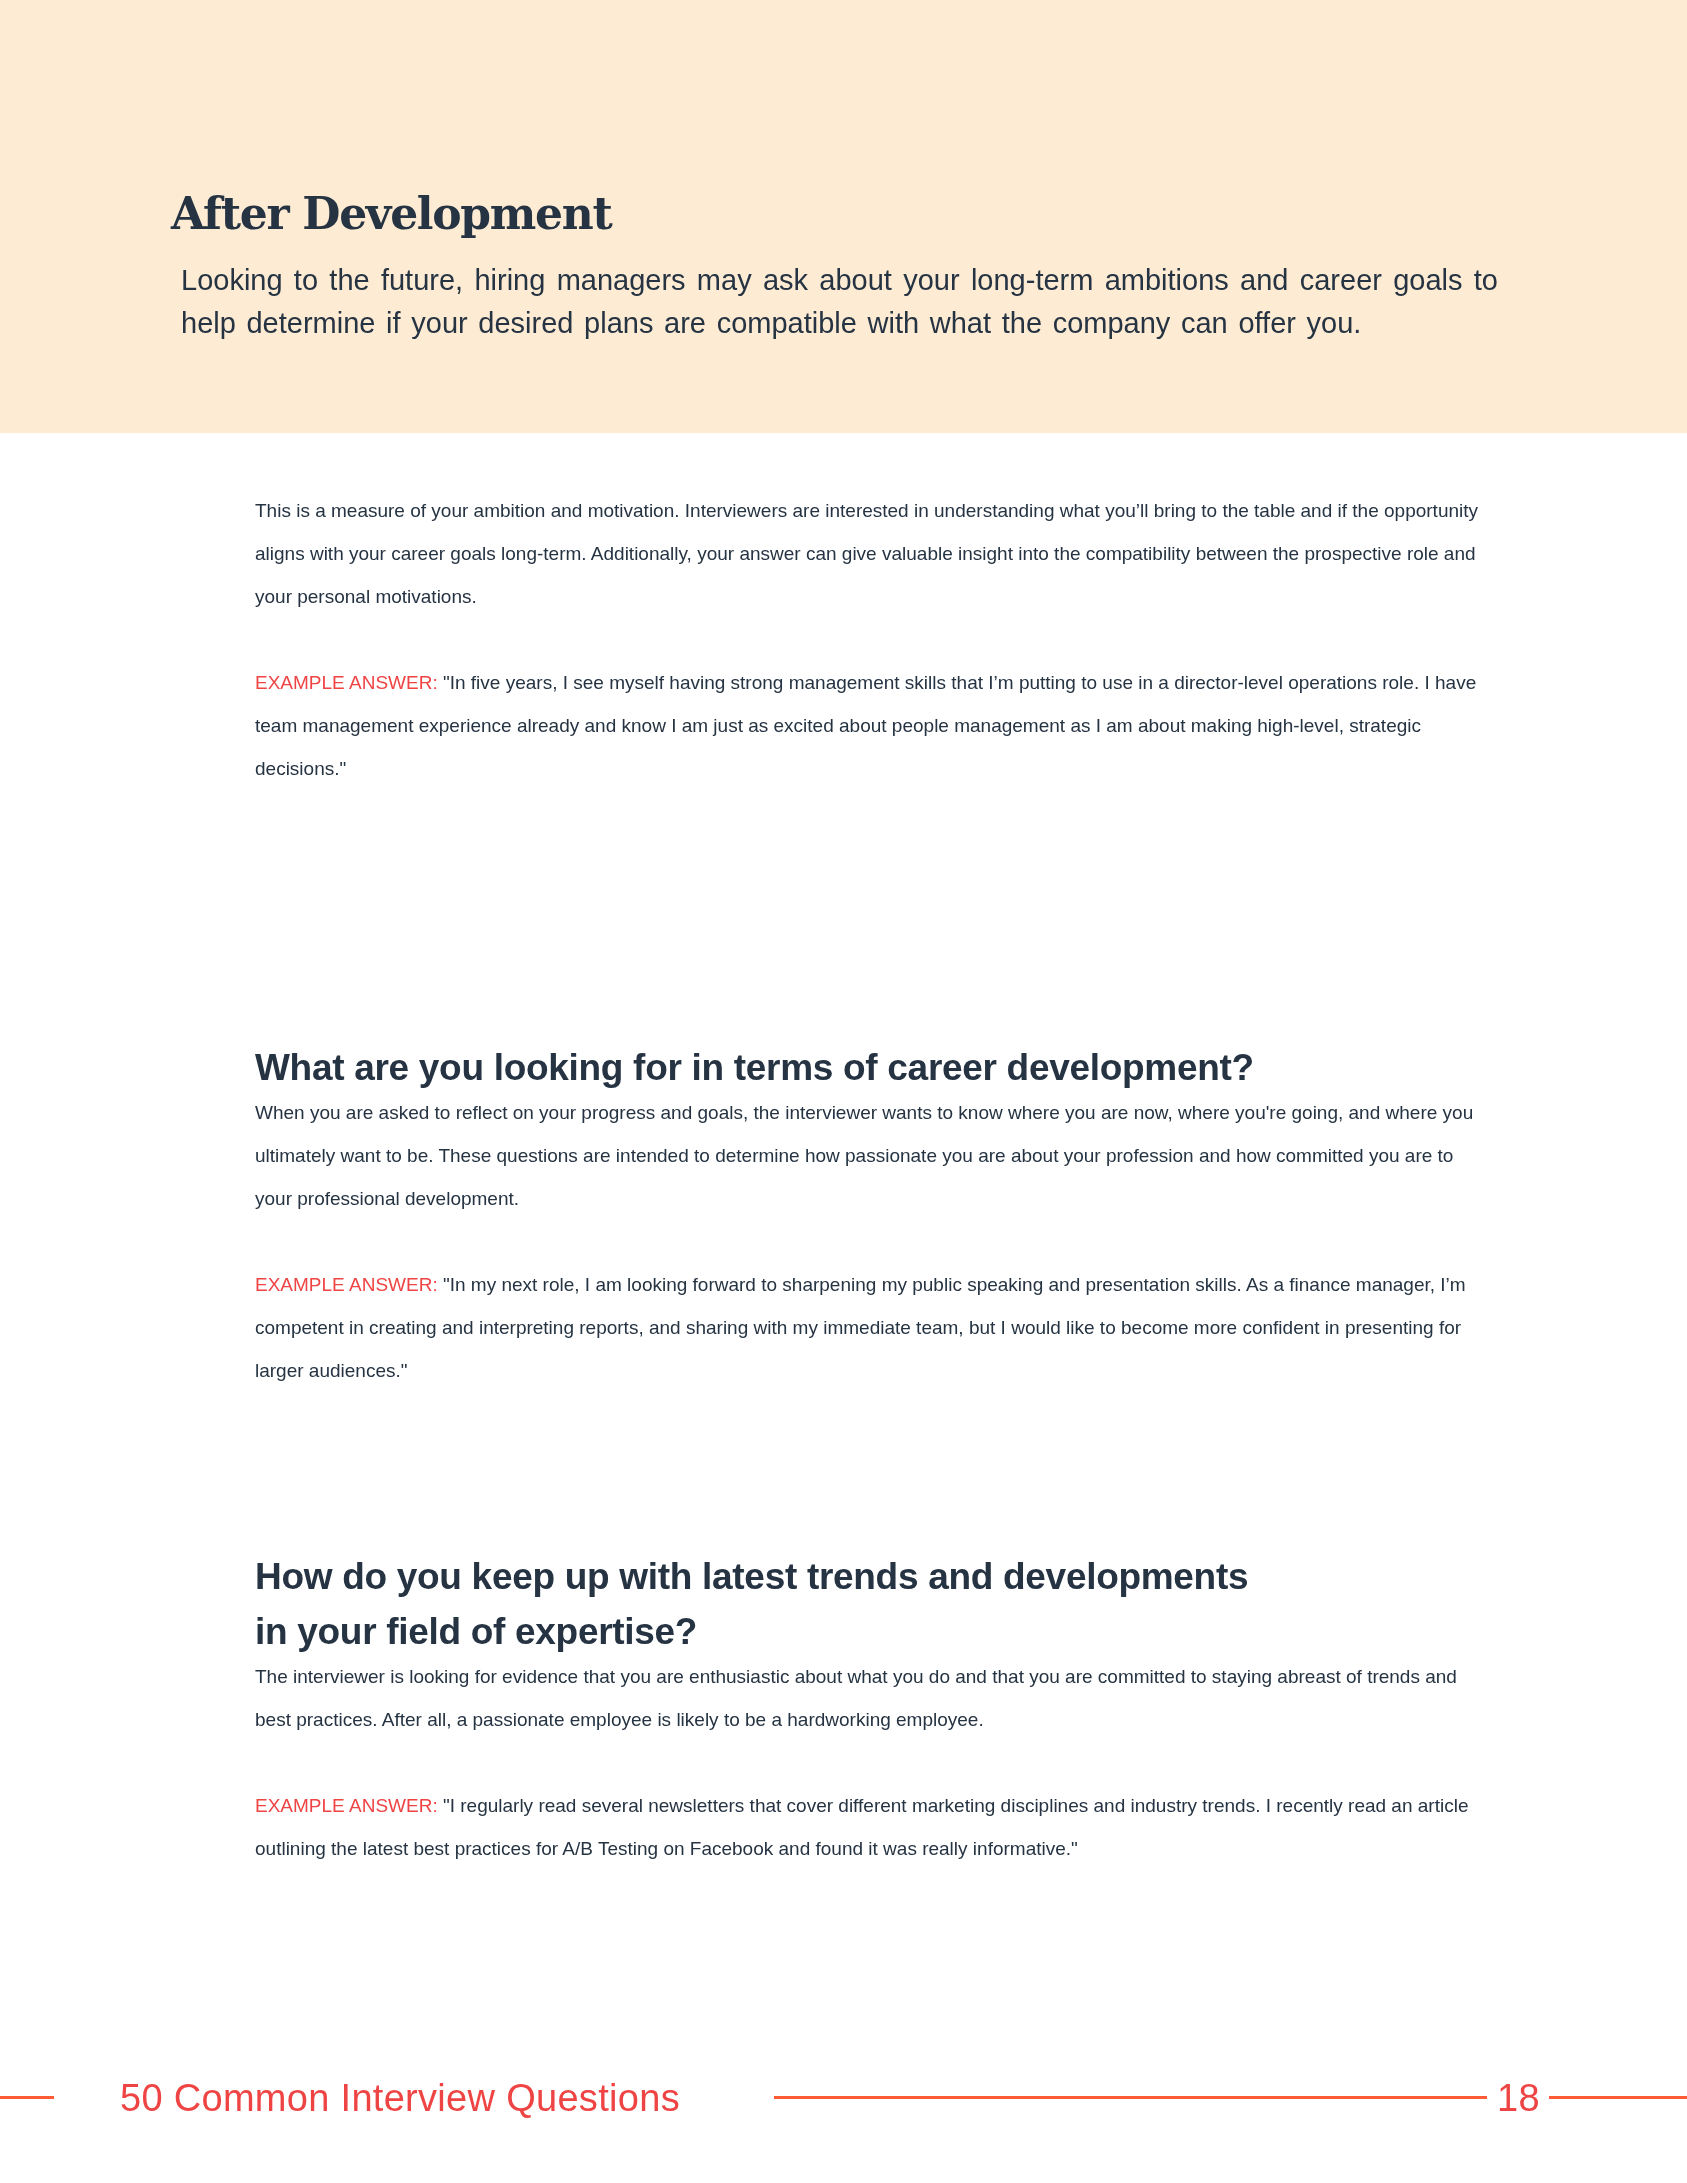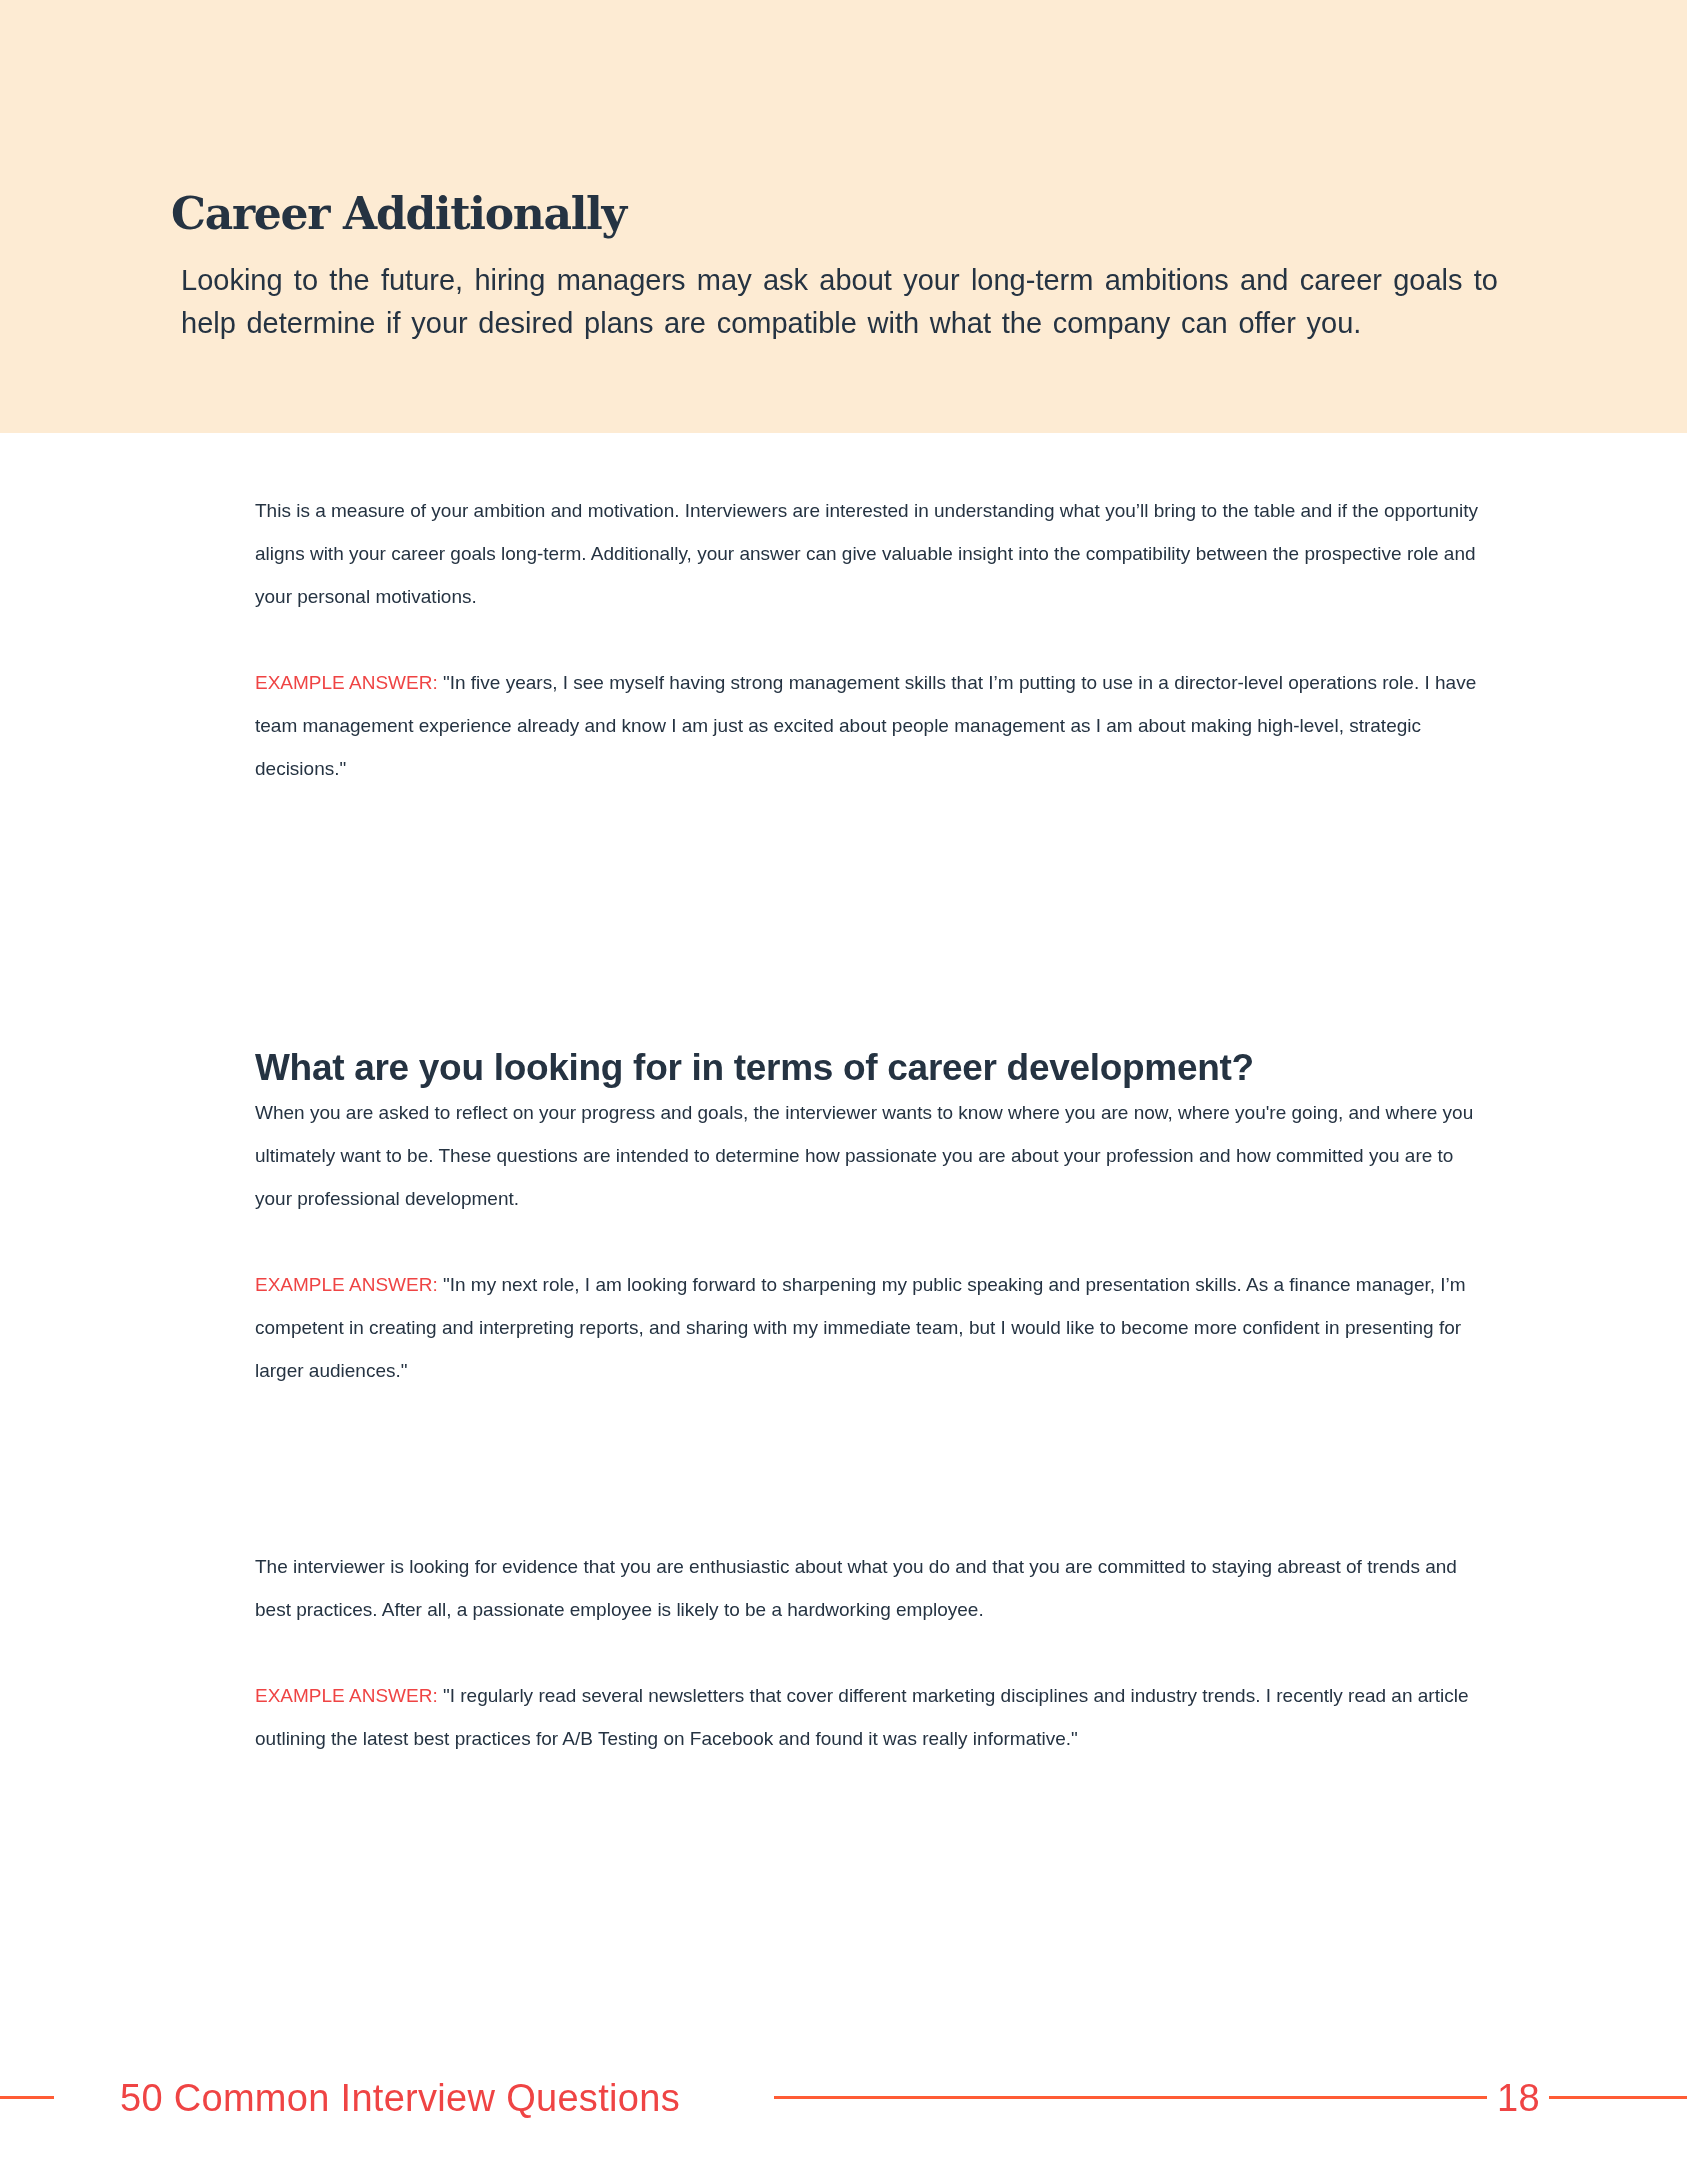--- a/index.html
+++ b/index.html
@@ -37,39 +37,43 @@
   }
   .footer-text {
     position:absolute; top:2077px; font-size:38px; line-height:42px;
     color:#ef4444; font-weight:normal; letter-spacing:0.3px;
   }
 </style>
 </head>
 <body>
 
 <div class="band"></div>
-<h1 class="title">Career Additionally</h1>
+<h1 class="title">After Development</h1>
 <p class="intro">Looking to the future, hiring managers may ask about your long-term ambitions and career goals to help determine if your desired plans are compatible with what the company can offer you.</p>
 
 <div class="section" style="top:493px;">
   <p class="p" style="margin-top:-4px;">This is a measure of your ambition and motivation. Interviewers are interested in understanding what you’ll bring to the table and if the opportunity aligns with your career goals long-term. Additionally, your answer can give valuable insight into the compatibility between the prospective role and your personal motivations.</p>
   <p class="p" style="margin-top:43px;">
     <span class="ex-label">EXAMPLE ANSWER:</span><span> "In five years, I see myself having strong management skills that I’m putting to use in a director-level operations role. I have team management experience already and know I am just as excited about people management as I am about making high-level, strategic decisions."</span>
   </p>
 </div>
 
 <div class="section" style="top:1040px;">
   <h2 class="q">What are you looking for in terms of career development?</h2>
   <p class="p" style="margin-top:-4px;">When you are asked to reflect on your progress and goals, the interviewer wants to know where you are now, where you're going, and where you ultimately want to be. These questions are intended to determine how passionate you are about your profession and how committed you are to your professional development.</p>
   <p class="p" style="margin-top:43px;">
     <span class="ex-label">EXAMPLE ANSWER:</span><span> "In my next role, I am looking forward to sharpening my public speaking and presentation skills. As a finance manager, I’m competent in creating and interpreting reports, and sharing with my immediate team, but I would like to become more confident in presenting for larger audiences."</span>
   </p>
 </div>
 
 <div class="section" style="top:1549px;">
+  <h2 class="q">
+    <span>How do you keep up with latest trends and developments</span><br>
+    <span>in your field of expertise?</span>
+  </h2>
   <p class="p" style="margin-top:-4px;">The interviewer is looking for evidence that you are enthusiastic about what you do and that you are committed to staying abreast of trends and best practices. After all, a passionate employee is likely to be a hardworking employee.</p>
   <p class="p" style="margin-top:43px;">
     <span class="ex-label">EXAMPLE ANSWER:</span><span> "I regularly read several newsletters that cover different marketing disciplines and industry trends. I recently read an article outlining the latest best practices for A/B Testing on Facebook and found it was really informative."</span>
   </p>
 </div>
 
 <div class="footer-line" style="left:0; width:54px;"></div>
 <div class="footer-text" style="left:120px;">50 Common Interview Questions</div>
 <div class="footer-line" style="left:774px; width:713px;"></div>
 <div class="footer-text" style="left:1497px;text-align:right;">18</div>

